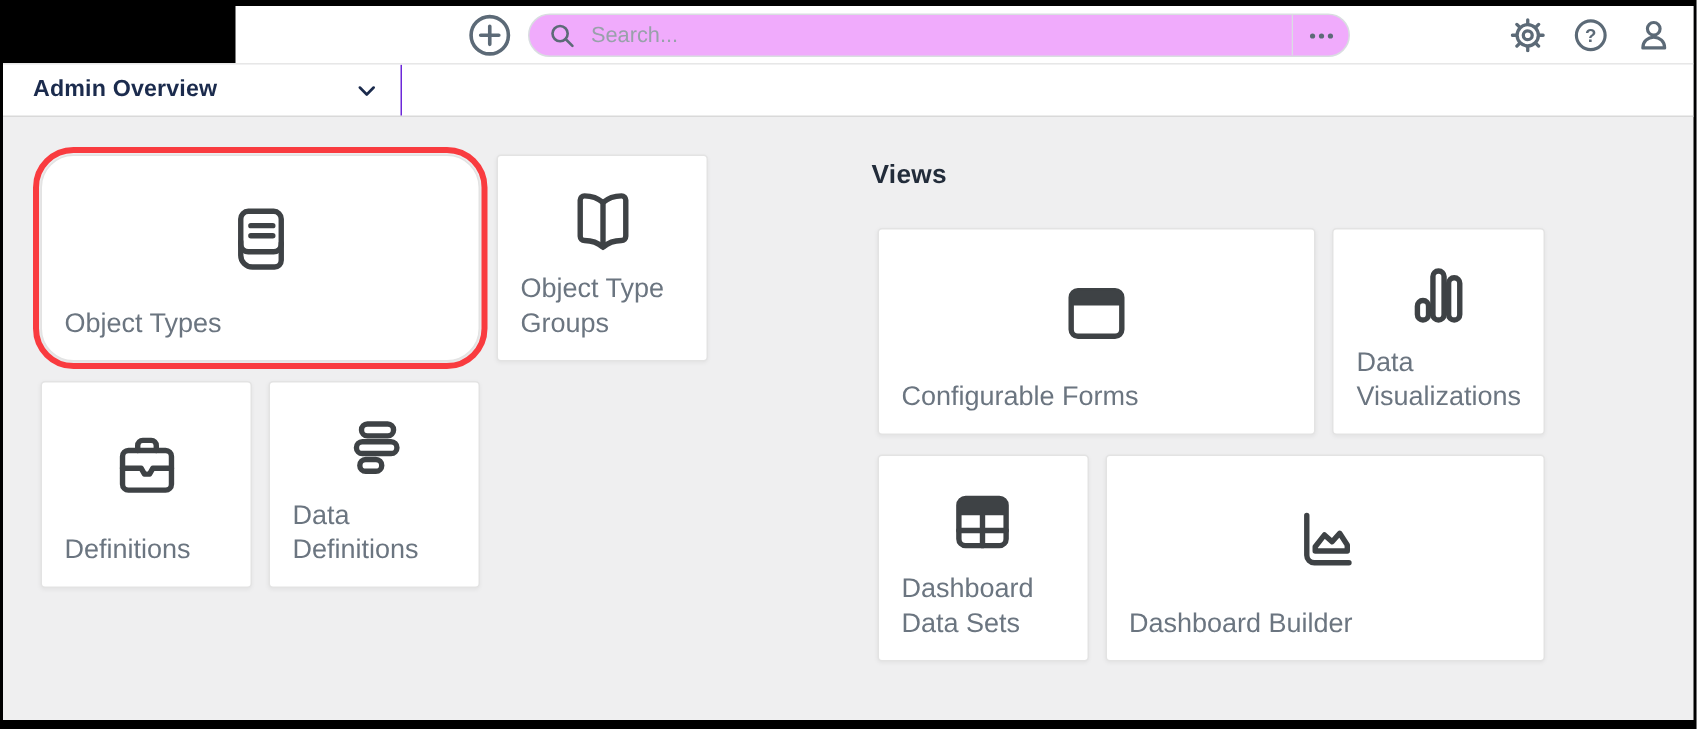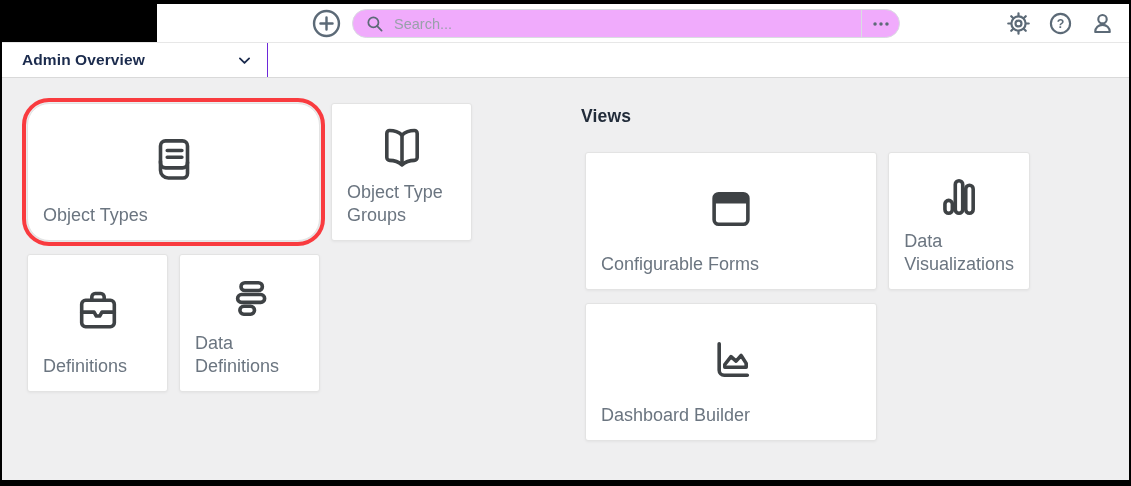--- a/index.html
+++ b/index.html
@@ -194,20 +194,30 @@
           <div class="card">
             <div class="card-icon">
               <svg viewBox="0 0 48 48" stroke-width="3.2">
     <rect x="11.5" y="27" width="6.6" height="11.5" rx="3.3"></rect>
     <rect x="20.7" y="9.5" width="6.6" height="29" rx="3.3"></rect>
     <rect x="30" y="13.5" width="6.6" height="25" rx="3.3"></rect>
   </svg>
             </div>
             <div class="card-label">Data Visualizations</div>
           </div>
+          <div class="card">
+            <div class="card-icon">
+              <svg viewBox="0 0 48 48" stroke-width="3.2">
+    <rect x="10" y="10" width="28" height="28" rx="4"></rect>
+    <path class="fill" d="M14 10 h20 a4 4 0 0 1 4 4 v6 H10 v-6 a4 4 0 0 1 4 -4 z"></path>
+    <path d="M24 20 V38 M10 29 H38"></path>
+  </svg>
+            </div>
+            <div class="card-label">Dashboard Data Sets</div>
+          </div>
           <div class="card wide">
             <div class="card-icon">
               <svg viewBox="0 0 48 48" stroke-width="3.2">
     <path d="M13.5 9.5 V33 a4.5 4.5 0 0 0 4.5 4.5 H38.5"></path>
     <path d="M18.5 30.5 V28 L24 21 l4.5 4 l4.5 -5 l4.5 7 v3.5 z"></path>
   </svg>
             </div>
             <div class="card-label">Dashboard Builder</div>
           </div>
         </div>

